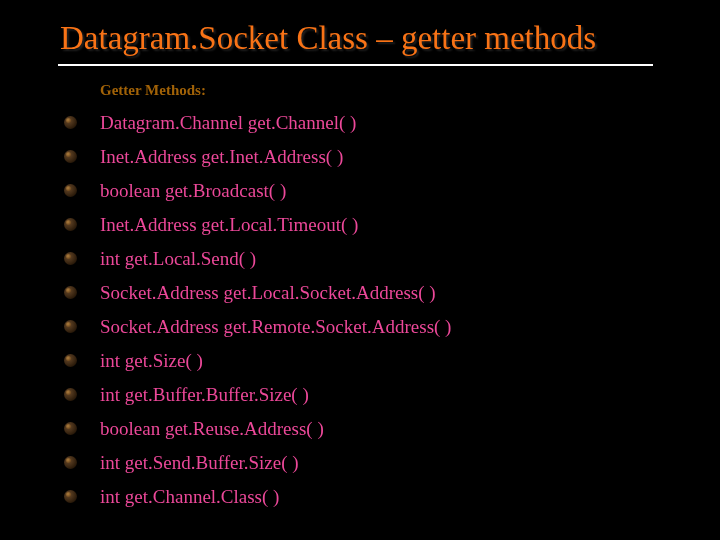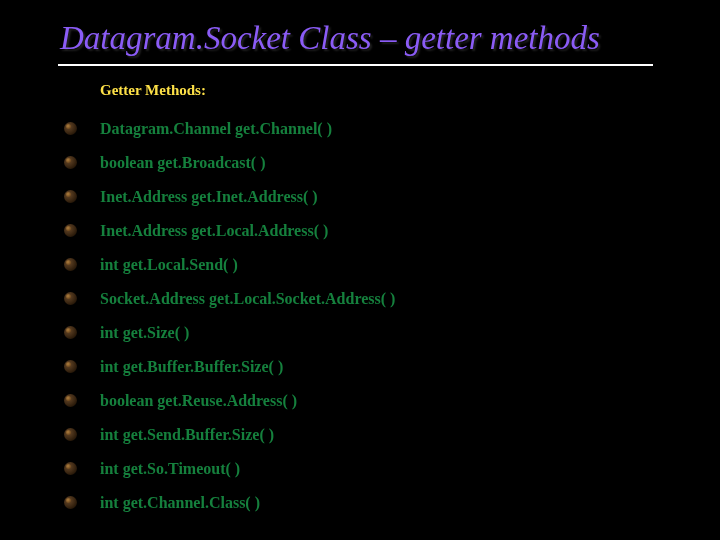--- a/index.html
+++ b/index.html
@@ -15,45 +15,44 @@
     position: relative;
     width: 720px;
     height: 540px;
     background: #000;
   }
   .title {
     position: absolute;
     top: 20px;
     left: 60px;
     right: 28px;
-    color: #8b5cf6;
+    color: #f97316;
     font-size: 33px;
-    font-style: italic;
     white-space: nowrap;
     text-shadow: 2px 2px 2px #222;
   }
   .underline {
     position: absolute;
     left: 58px;
     top: 64px;
     width: 595px;
     height: 2px;
     background: #fff;
   }
   .content {
     position: absolute;
     top: 82px;
     left: 100px;
     right: 30px;
   }
   .heading {
-    color: #fde047;
+    color: #a16207;
     font-size: 15px;
     font-weight: bold;
-    margin-bottom: 20px;
+    margin-bottom: 14px;
     white-space: nowrap;
   }
   .item-wrap {
     position: relative;
     margin-bottom: 14px;
     height: 20px;
   }
   .bullet {
     position: absolute;
     left: -36px;
@@ -70,25 +69,24 @@
     box-shadow: 0 0 1px #000;
   }
   .bullet-inner {
     position: absolute;
     left: 2px; top: 2px;
     width: 5px; height: 5px;
     border-radius: 50%;
     background: radial-gradient(circle at 40% 40%, #b08040 0%, #503010 100%);
   }
   .item {
-    color: #15803d;
-    font-size: 16px;
+    color: #ec4899;
+    font-size: 19px;
     white-space: nowrap;
     line-height: 20px;
-    font-weight: bold;
   }
 </style>
 </head>
 <body>
 
 <div class="slide">
   <div class="title">Datagram.Socket Class – getter methods</div>
   <div class="underline"></div>
   <div class="content">
     <div class="heading">Getter Methods:</div>
@@ -98,49 +96,56 @@
           <div class="bullet-outer"></div>
           <div class="bullet-inner"></div>
         </div>
       <div class="item">Datagram.Channel  get.Channel( )</div>
     </div>
     <div class="item-wrap">
       <div class="bullet">
           <div class="bullet-outer"></div>
           <div class="bullet-inner"></div>
         </div>
+      <div class="item">Inet.Address  get.Inet.Address( )</div>
+    </div>
+    <div class="item-wrap">
+      <div class="bullet">
+          <div class="bullet-outer"></div>
+          <div class="bullet-inner"></div>
+        </div>
       <div class="item">boolean  get.Broadcast( )</div>
     </div>
     <div class="item-wrap">
       <div class="bullet">
           <div class="bullet-outer"></div>
           <div class="bullet-inner"></div>
         </div>
-      <div class="item">Inet.Address  get.Inet.Address( )</div>
-    </div>
-    <div class="item-wrap">
-      <div class="bullet">
-          <div class="bullet-outer"></div>
-          <div class="bullet-inner"></div>
-        </div>
-      <div class="item">Inet.Address  get.Local.Address( )</div>
+      <div class="item">Inet.Address  get.Local.Timeout( )</div>
     </div>
     <div class="item-wrap">
       <div class="bullet">
           <div class="bullet-outer"></div>
           <div class="bullet-inner"></div>
         </div>
       <div class="item">int  get.Local.Send( )</div>
     </div>
     <div class="item-wrap">
       <div class="bullet">
           <div class="bullet-outer"></div>
           <div class="bullet-inner"></div>
         </div>
       <div class="item">Socket.Address  get.Local.Socket.Address( )</div>
+    </div>
+    <div class="item-wrap">
+      <div class="bullet">
+          <div class="bullet-outer"></div>
+          <div class="bullet-inner"></div>
+        </div>
+      <div class="item">Socket.Address  get.Remote.Socket.Address( )</div>
     </div>
     <div class="item-wrap">
       <div class="bullet">
           <div class="bullet-outer"></div>
           <div class="bullet-inner"></div>
         </div>
       <div class="item">int  get.Size( )</div>
     </div>
     <div class="item-wrap">
       <div class="bullet">
@@ -161,24 +166,17 @@
           <div class="bullet-outer"></div>
           <div class="bullet-inner"></div>
         </div>
       <div class="item">int  get.Send.Buffer.Size( )</div>
     </div>
     <div class="item-wrap">
       <div class="bullet">
           <div class="bullet-outer"></div>
           <div class="bullet-inner"></div>
         </div>
-      <div class="item">int  get.So.Timeout( )</div>
-    </div>
-    <div class="item-wrap">
-      <div class="bullet">
-          <div class="bullet-outer"></div>
-          <div class="bullet-inner"></div>
-        </div>
       <div class="item">int  get.Channel.Class( )</div>
     </div>
 
   </div>
 </div>
 
 </body></html>

